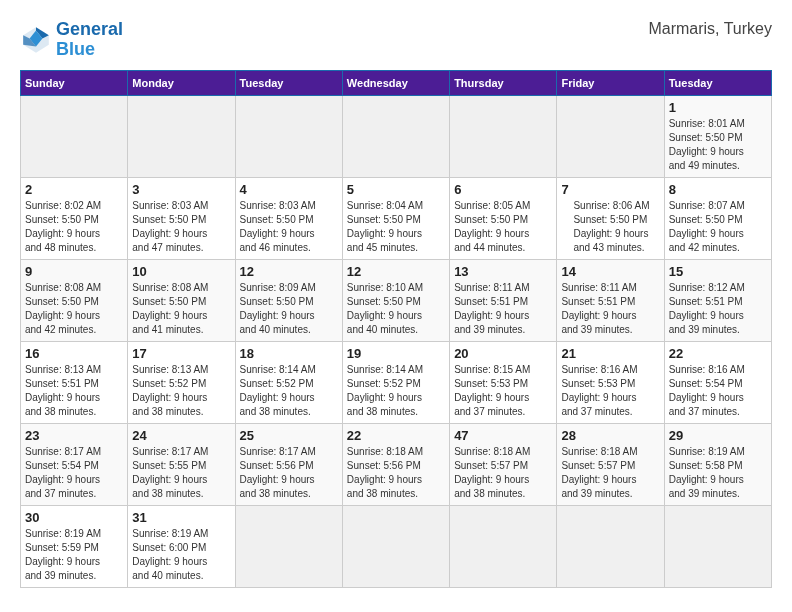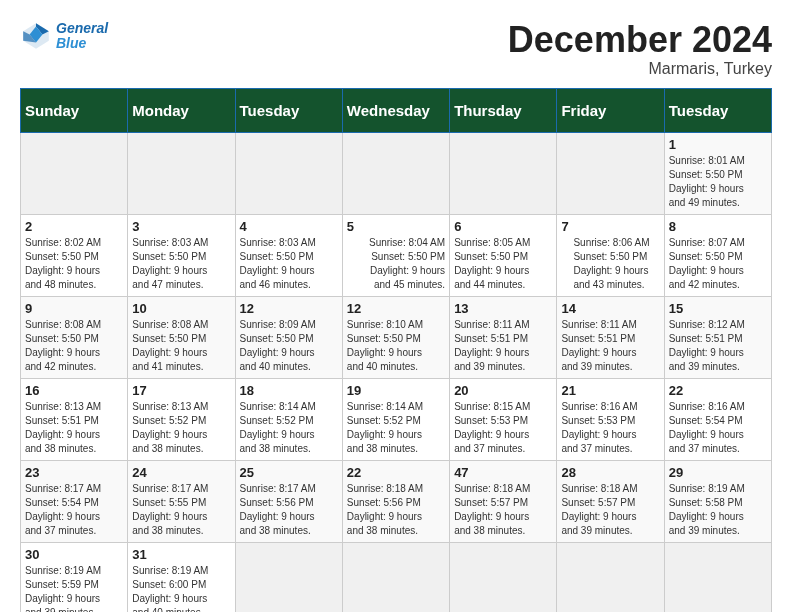--- a/index.html
+++ b/index.html
@@ -15,25 +15,24 @@
       justify-content: space-between;
       align-items: flex-start;
       margin-bottom: 10px;
     }
     .logo {
       display: flex;
       align-items: center;
       gap: 4px;
     }
     .logo-text {
-      font-size: 14px;
+      font-size: 18px;
       font-weight: bold;
       color: #333;
       line-height: 1.1;
-      font-style: italic;
     }
     .logo-text span {
       color: #1a6aad;
     }
     .logo-icon {
       width: 32px;
       height: 32px;
     }
     .title-area {
       text-align: right;
@@ -47,25 +46,25 @@
     .location-title {
       font-size: 16px;
       color: #444;
     }
     table {
       width: 100%;
       border-collapse: collapse;
       font-size: 11px;
     }
     thead tr th {
-      background-color: #14532d;
+      background-color: #4c1d95;
       color: #fff;
-      padding: 13px 4px;
+      padding: 6px 4px;
       text-align: left;
-      font-size: 15px;
+      font-size: 11px;
       font-weight: bold;
       border: 1px solid #1a6aad;
     }
     tbody tr td {
       border: 1px solid #ccc;
       padding: 4px;
       vertical-align: top;
       width: calc(100% / 7);
       height: 80px;
       background: #fff;
@@ -99,21 +98,20 @@
       <polygon points="20,4 36,14 28,18 20,8" fill="#1a6aad"></polygon>
       <polygon points="20,8 28,18 20,28 12,18" fill="#2d8fd4"></polygon>
       <polygon points="4,14 12,18 20,28 4,26" fill="#1a6aad" opacity="0.7"></polygon>
     </svg>
     <div>
       <div class="logo-text"><span>General</span></div>
       <div class="logo-text"><span style="color:#2d8fd4;">Blue</span></div>
     </div>
   </div>
   <div class="title-area">
-    <div class="month-title">December 2024</div>
     <div class="location-title">Marmaris, Turkey</div>
   </div>
 </div>
 
 <table>
   <thead>
     <tr>
       <th>Sunday</th>
       <th>Monday</th>
       <th>Tuesday</th>
@@ -156,21 +154,21 @@
         </td>
         <td>
           <span class="day-number">4</span>
           <div class="day-info" style="white-space: pre-line;">Sunrise: 8:03 AM
 Sunset: 5:50 PM
 Daylight: 9 hours
 and 46 minutes.</div>
         </td>
         <td>
           <span class="day-number">5</span>
-          <div class="day-info" style="white-space: pre-line; text-align: right;">Sunrise: 8:04 AM
+          <div class="day-info" style="white-space: pre-line;">Sunrise: 8:04 AM
 Sunset: 5:50 PM
 Daylight: 9 hours
 and 45 minutes.</div>
         </td>
         <td>
           <span class="day-number">6</span>
           <div class="day-info" style="white-space: pre-line;">Sunrise: 8:05 AM
 Sunset: 5:50 PM
 Daylight: 9 hours
 and 44 minutes.</div>

